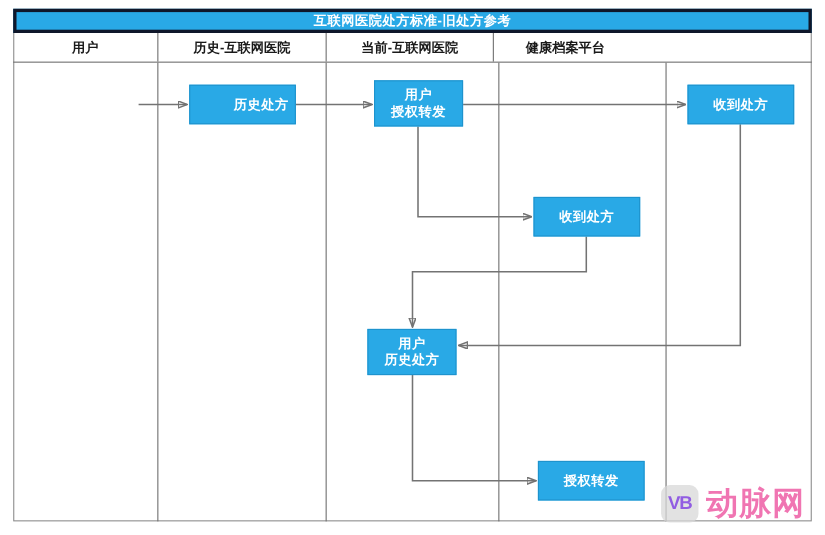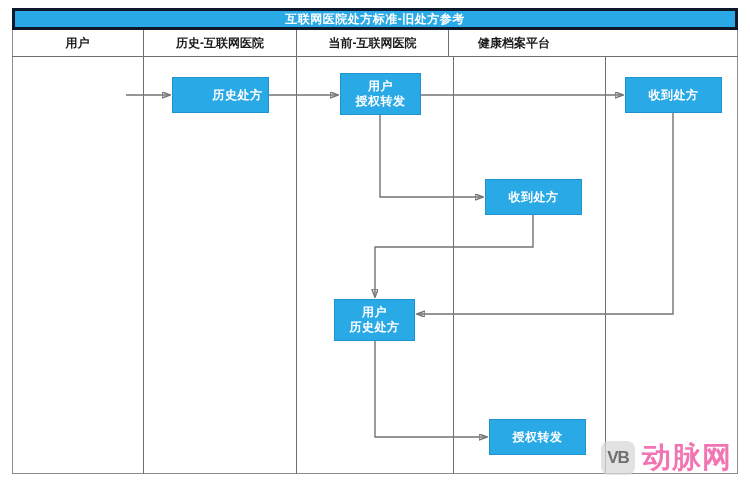--- a/index.html
+++ b/index.html
@@ -121,21 +121,21 @@
     align-items: center;
     gap: 7px;
     opacity: .75;
     user-select: none;
   }
   .wm-logo {
     width: 34px;
     height: 34px;
     border-radius: 8px;
     background: #d9d9d9;
-    color: #404040;
+    color: #6d28d9;
     font-size: 17px;
     font-weight: bold;
     display: flex;
     align-items: center;
     justify-content: center;
     letter-spacing: -1px;
   }
   .wm-text {
     font-size: 29px;
     font-weight: bold;

